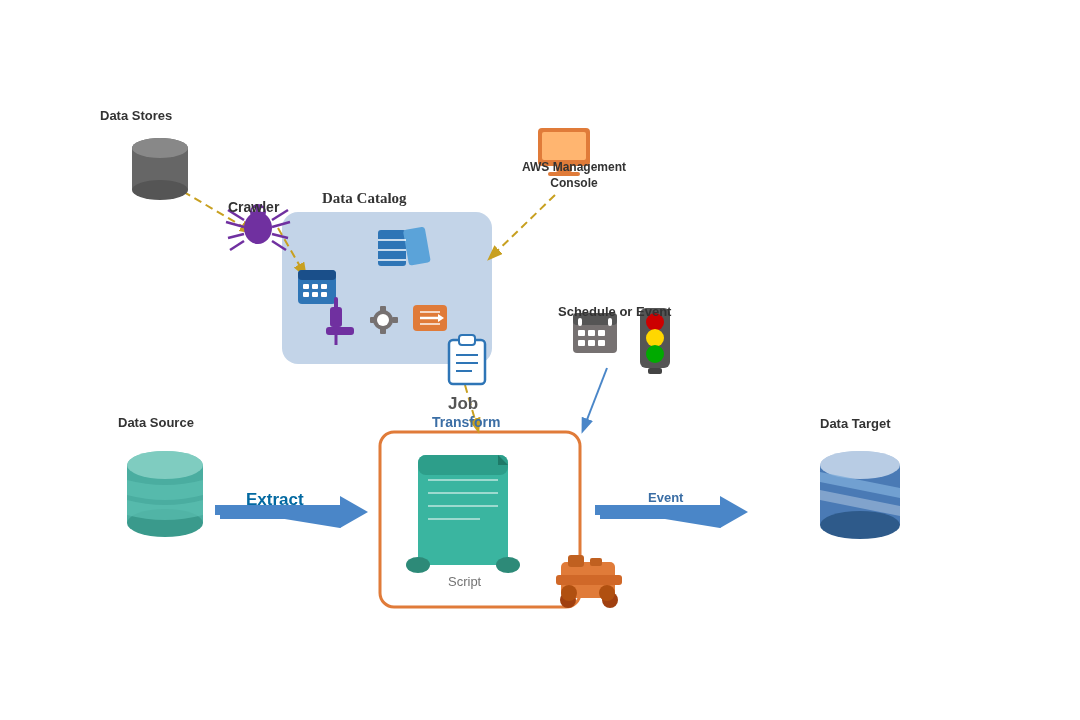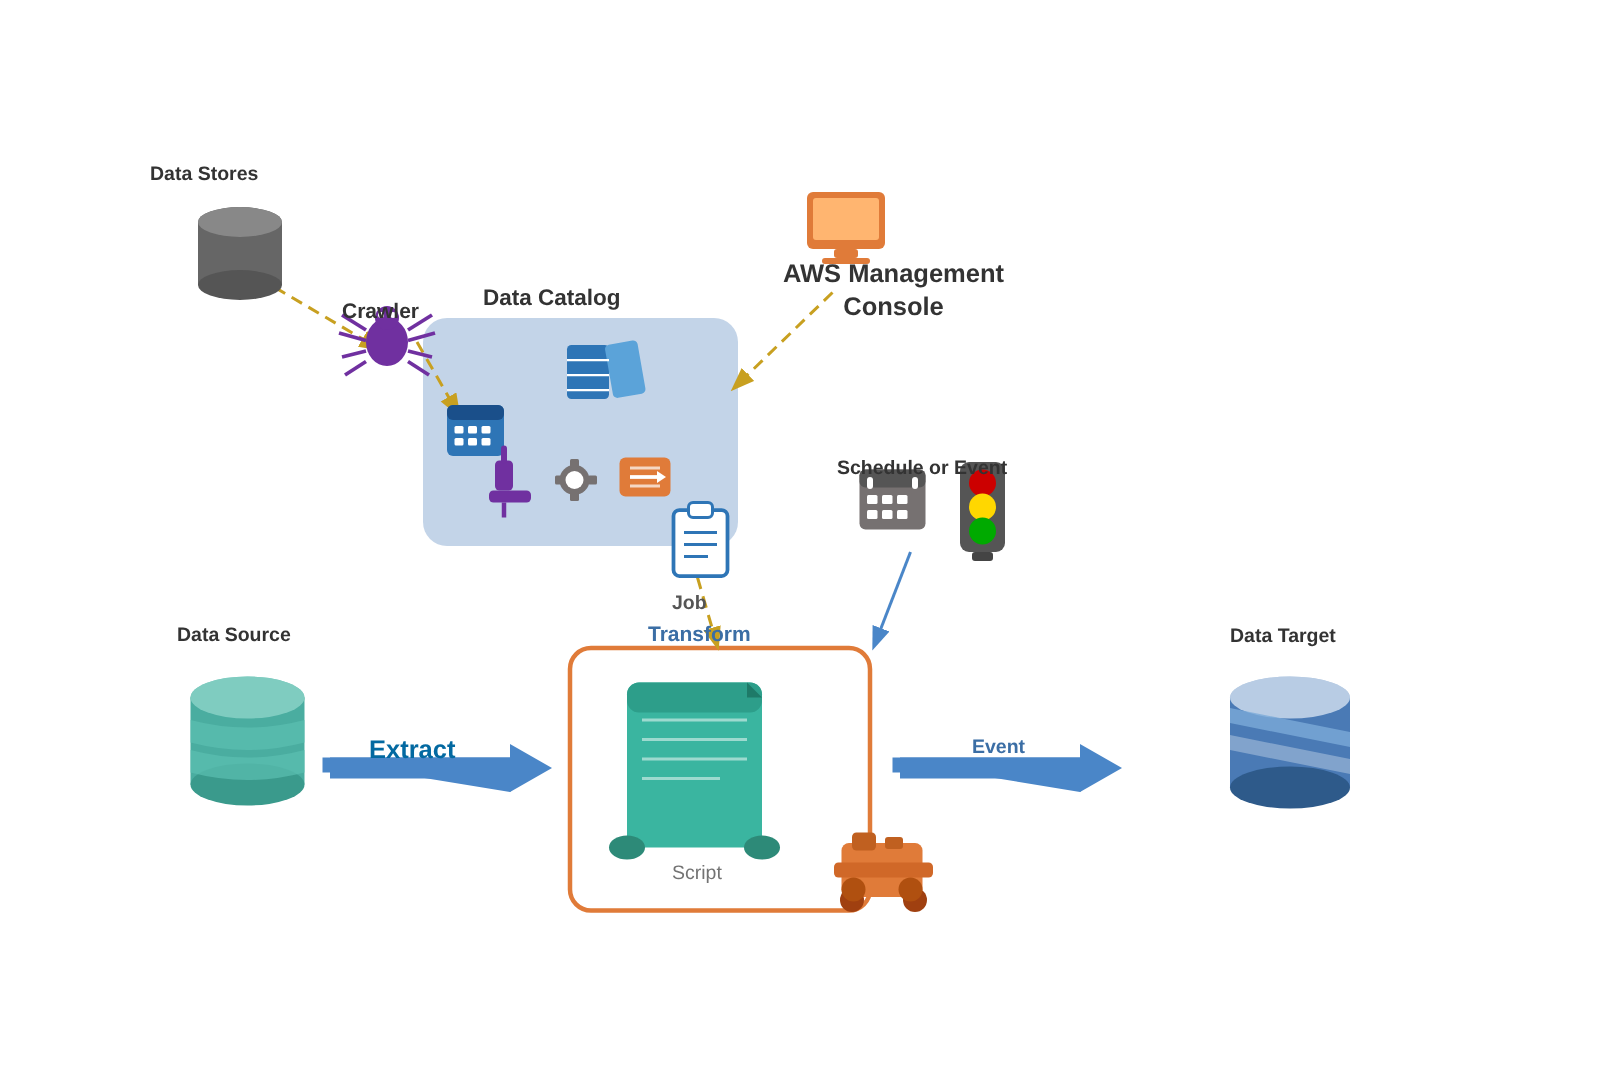--- a/index.html
+++ b/index.html
@@ -33,21 +33,21 @@
     .crawler-label { top: 185px; left: 228px; font-size: 14px; }
     .data-catalog-label { top: 192px; left: 330px; font-size: 15px; }
 
     
     .aws-label { top: 175px; left: 530px; font-size: 12px; text-align: center; }
 
     
     .schedule-label { top: 287px; left: 570px; font-size: 13px; }
 
     
-    .job-label { top: 393px; left: 448px; font-size: 13px; color: #555; }
+    .job-label { top: 393px; left: 448px; font-size: 17px; color: #555; }
 
     
     .data-source-label { top: 418px; left: 88px; font-size: 13px; }
     .transform-label { top: 418px; left: 430px; font-size: 14px; color: #3b6ea5; font-weight: 700; text-align: center; }
     .script-label { top: 577px; left: 460px; font-size: 13px; color: #737373; font-weight: 400; }
 
     
     .data-target-label { top: 418px; left: 820px; font-size: 13px; }
 
     
@@ -224,22 +224,22 @@
     <rect x="220" y="505" width="120" height="14" fill="#4a86c8"></rect>
     <polygon points="340,496 368,512 340,528" fill="#4a86c8"></polygon>
 
     <rect x="600" y="505" width="120" height="14" fill="#4a86c8"></rect>
     <polygon points="720,496 748,512 720,528" fill="#4a86c8"></polygon>
 
   </svg>
 
   <div class="label data-stores-label" style="top:108px;left:100px;">Data Stores</div>
   <div class="label crawler-label" style="top:199px;left:228px;">Crawler</div>
-  <div class="label data-catalog-label" style="top:190px;left:322px;font-size:15px;">Data Catalog</div>
-  <div class="label aws-label" style="top:172px;left:522px;font-size:17px;line-height:1.3;">AWS Management<br>Console</div>
+  <div class="label data-catalog-label" style="top:190px;left:322px;font-size:15px;font-family:Liberation Serif, serif;">Data Catalog</div>
+  <div class="label aws-label" style="top:160px;left:522px;font-size:12px;line-height:1.3;">AWS Management<br>Console</div>
   <div class="label schedule-label" style="top:304px;left:558px;">Schedule or Event</div>
   <div class="label job-label" style="top:394px;left:448px;color:#555;">Job</div>
   <div class="label data-source-label" style="top:415px;left:118px;text-align:right;">Data Source</div>
   <div class="label transform-label" style="top:414px;left:432px;color:#3b6ea5;font-weight:700;font-size:14px;">Transform</div>
   <div class="label script-label" style="top:574px;left:448px;font-size:13px;">Script</div>
   <div class="label extract-label" style="top:490px;left:246px;color:#0369a1;font-weight:700;font-size:17px;">Extract</div>
   <div class="label load-label" style="top:490px;left:648px;color:#3b6ea5;font-weight:700;font-size:13px;">Event</div>
   <div class="label data-target-label" style="top:416px;left:820px;">Data Target</div>
 
 </div>

